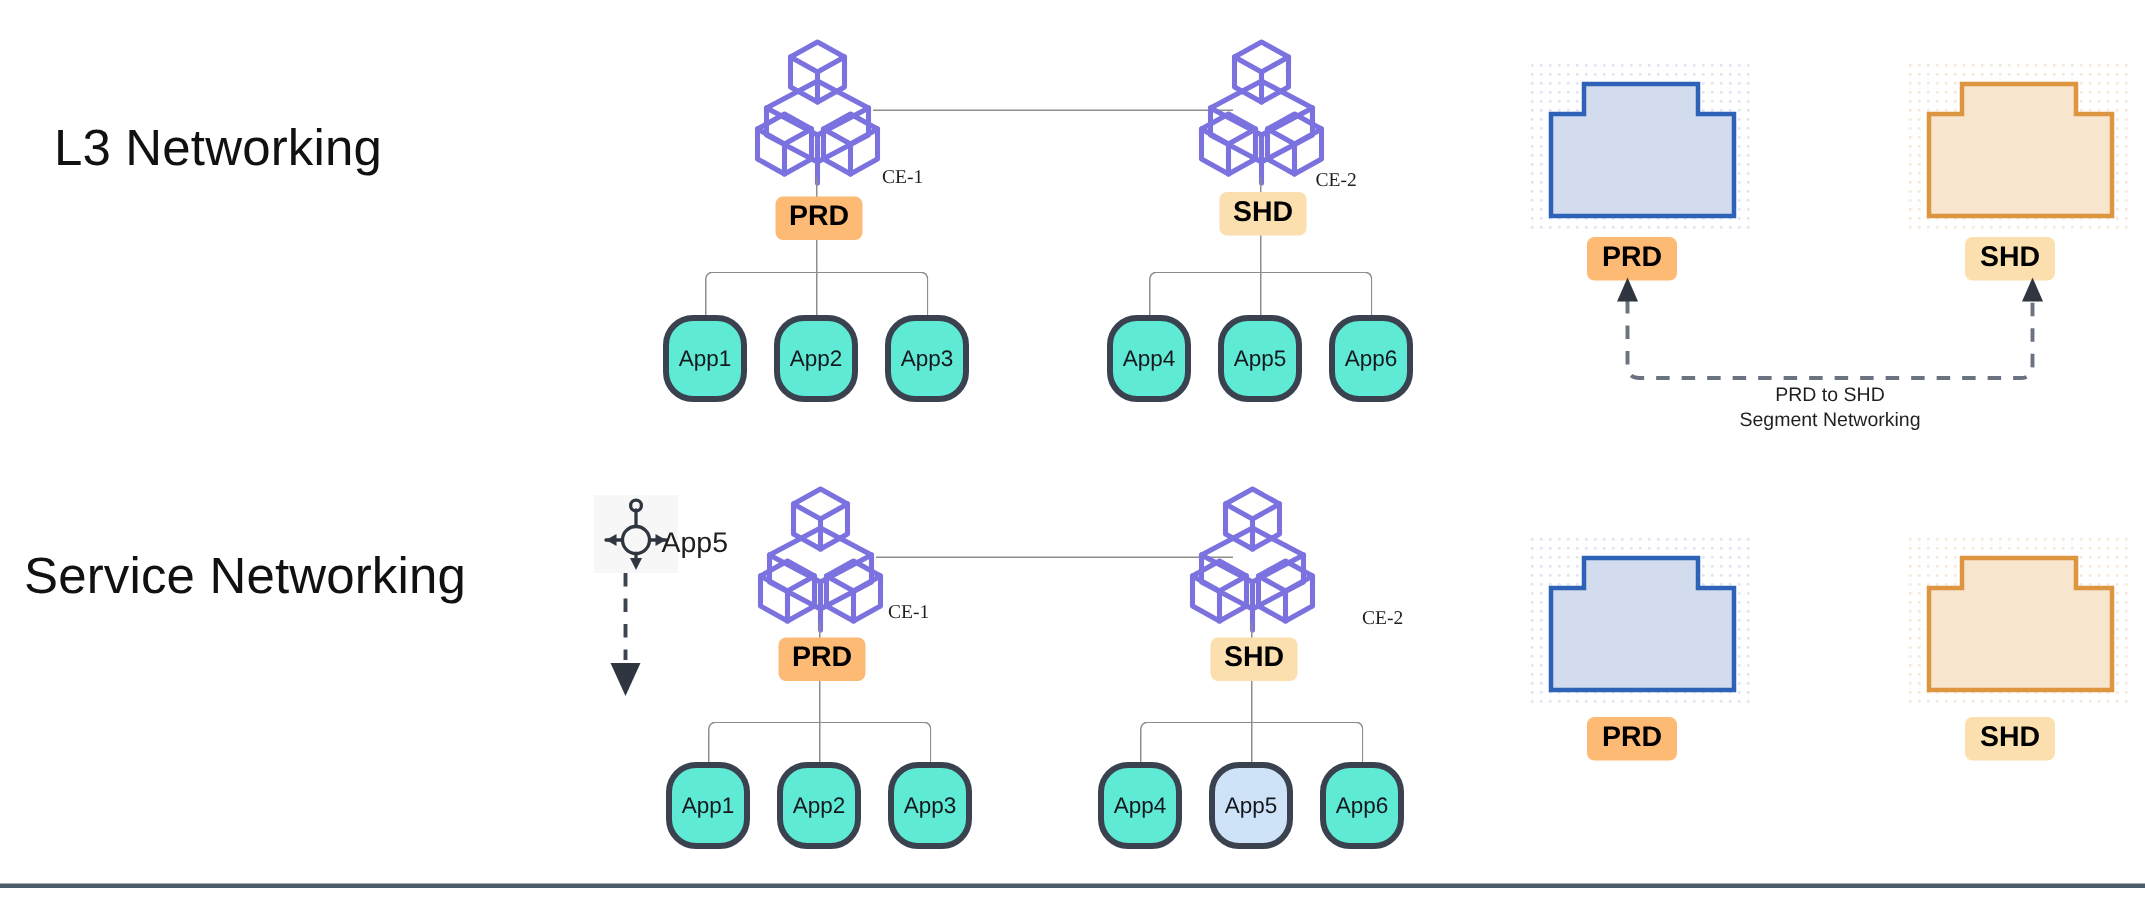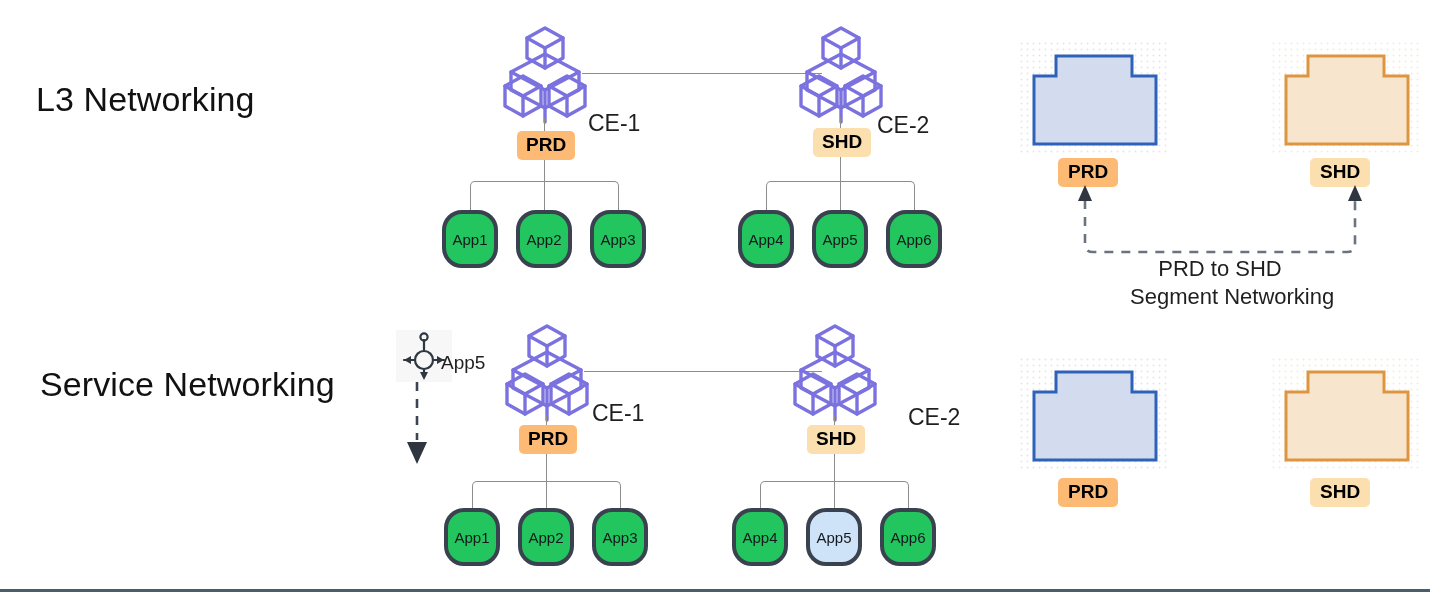--- a/index.html
+++ b/index.html
@@ -22,35 +22,36 @@
   
   .row-title {
     position: absolute;
     font-size: 34px;
     font-weight: 400;
     color: #111111;
     letter-spacing: 0.1px;
     white-space: nowrap;
   }
   #title-l3      { left: 36px;  top: 80px; }
-  #title-service { left: 40px;  top: 365px; }
+  #title-service { left: 16px;  top: 365px; }
 
   
   .abs { position: absolute; }
 
   
   .cluster-icon { position: absolute; width: 104px; height: 100px; }
   .cluster-icon svg { display: block; width: 100%; height: 100%; }
 
   
   .ce-label {
     position: absolute;
-    font-size: 23px;
+    font-size: 13px;
     color: #1f1f1f;
     white-space: nowrap;
+    font-family: Liberation Serif, serif;
   }
 
   
   .badge {
     position: absolute;
     font-size: 19px;
     font-weight: bold;
     color: #000000;
     border-radius: 5px;
     padding: 3px 9px 4px 9px;
@@ -61,21 +62,21 @@
   .badge-prd { background: #fdba74; }
   .badge-shd { background: #fbdfae; }
 
   
   .app-node {
     position: absolute;
     width: 56px;
     height: 58px;
     border: 4px solid #39424e;
     border-radius: 20px;
-    background: #22c55e;
+    background: #5eead4;
     display: flex;
     align-items: center;
     justify-content: center;
     font-size: 15px;
     color: #15191e;
     box-sizing: border-box;
   }
   .app-node.highlight { background: #cfe3f8; }
 
   
@@ -112,21 +113,21 @@
     border-radius: 5px;
     padding: 3px 10px 4px 10px;
     white-space: nowrap;
   }
 
   
   .seg-connector { position: absolute; }
   .seg-connector svg { display: block; }
   .connector-caption {
     position: absolute;
-    font-size: 22px;
+    font-size: 13px;
     color: #1f1f1f;
     text-align: center;
     line-height: 1.28;
     white-space: nowrap;
   }
 
   
   .move-icon { position: absolute; }
   .move-icon svg { display: block; }
   .move-label {

